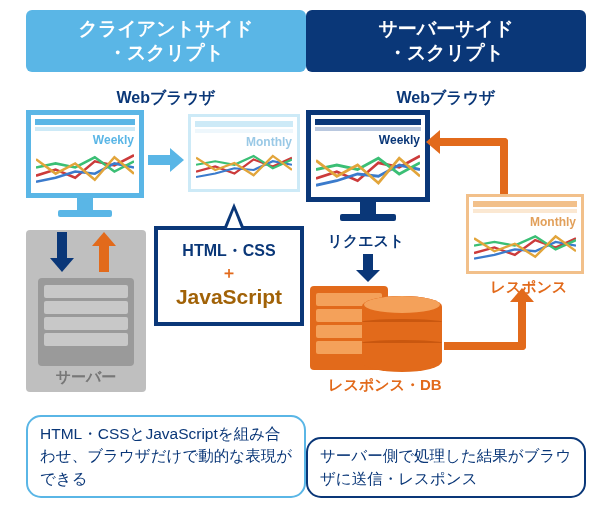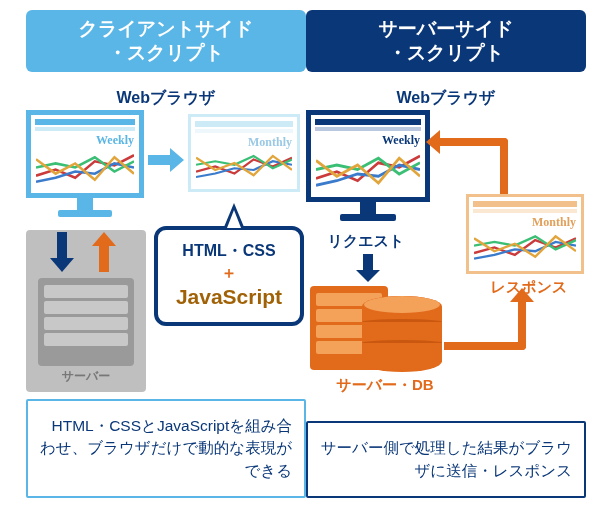--- a/index.html
+++ b/index.html
@@ -44,21 +44,20 @@
     width: 100%;
     text-align: center;
     color: #0a3778;
     font-weight: bold;
     font-size: 16px;
   }
 
   
   .monitor {
     position: absolute;
-    font-family: Liberation Serif, serif;
   }
   .monitor .screen {
     background: #fff;
     position: relative;
   }
   .monitor .bar { position: absolute; left: 4px; right: 4px; top: 4px; height: 6px; }
   .monitor .bar2 { top: 12px; height: 4px; }
   .monitor .tag {
     position: absolute; right: 5px; top: 18px;
     font-size: 12px; font-weight: bold;
@@ -94,21 +93,21 @@
   .arrow-v .headUp {
     width: 0; height: 0;
     border-left: 12px solid transparent;
     border-right: 12px solid transparent;
   }
 
   
   .callout {
     position: absolute;
     background: #fff;
-    border-radius: 12px;
+    border-radius: 0;
     text-align: center;
     font-weight: bold;
     line-height: 1.35;
     padding: 10px 8px;
   }
   .callout .plus { color: #e26a1b; display: block; }
   .callout .js   { color: #a16207; font-size: 21px; display: block; }
   .callout-tail {
     position: absolute;
     width: 0; height: 0;
@@ -133,21 +132,21 @@
     content: "";
     position: absolute;
     width: 4px; height: 4px; border-radius: 50%;
     top: 4px;
   }
   .server .unit::before { left: 5px; }
   .server .unit::after  { left: 13px; }
   .server-label {
     text-align: center;
     font-weight: bold;
-    font-size: 12px;
+    font-size: 15px;
     margin-top: 2px;
   }
 
   
   .db {
     position: absolute;
   }
   .db .cyl {
     width: 100%; height: 100%;
     border-radius: 50% / 14%;
@@ -158,26 +157,25 @@
     position: absolute; left: 0; right: 0;
     height: 28%;
     border-radius: 50%;
   }
 
   
   .caption {
     position: absolute;
     left: 0; right: 0;
     bottom: 0;
-    border-radius: 2px;
+    border-radius: 15px;
     background: #fff;
-    padding: 14px 12px;
+    padding: 6px 12px;
     font-size: 15.5px;
     line-height: 1.45;
-    text-align: right;
   }
   .cap-left  { border: 2px solid #5ab6e6; color: #0a3778; }
   .cap-right { border: 2px solid #0a3778; color: #0a3778; }
 
   .grey-bg {
     position: absolute;
     background: #bfbfbf;
     border-radius: 4px;
   }
 
@@ -348,21 +346,21 @@
   </div>
 
   <div class="db" style="left:56px; top:286px; width:80px; height:76px;">
     <div class="cyl" style="background:#e26a1b;">
       <div class="disk" style="top:-2px; background:#f4a15a; border:2px solid #e26a1b;"></div>
       <div class="disk" style="top:30%; height:8%; background:transparent; border-top:3px solid #c9570f;"></div>
       <div class="disk" style="top:58%; height:8%; background:transparent; border-top:3px solid #c9570f;"></div>
     </div>
   </div>
 
-  <div class="small-label" style="left:14px; top:366px; width:130px;">サーバー・DB</div>
+  <div class="small-label" style="left:14px; top:366px; width:130px;">レスポンス・DB</div>
 
   <div style="position:absolute; left:138px; top:290px; width:82px; height:50px;
               border-bottom:8px solid #e26a1b; border-right:8px solid #e26a1b;
               border-bottom-right-radius:4px;"></div>
   <div style="position:absolute; left:204px; top:278px; width:0;height:0;
               border-left:12px solid transparent; border-right:12px solid transparent;
               border-bottom:14px solid #e26a1b;"></div>
 
 
   <div class="caption cap-right">

